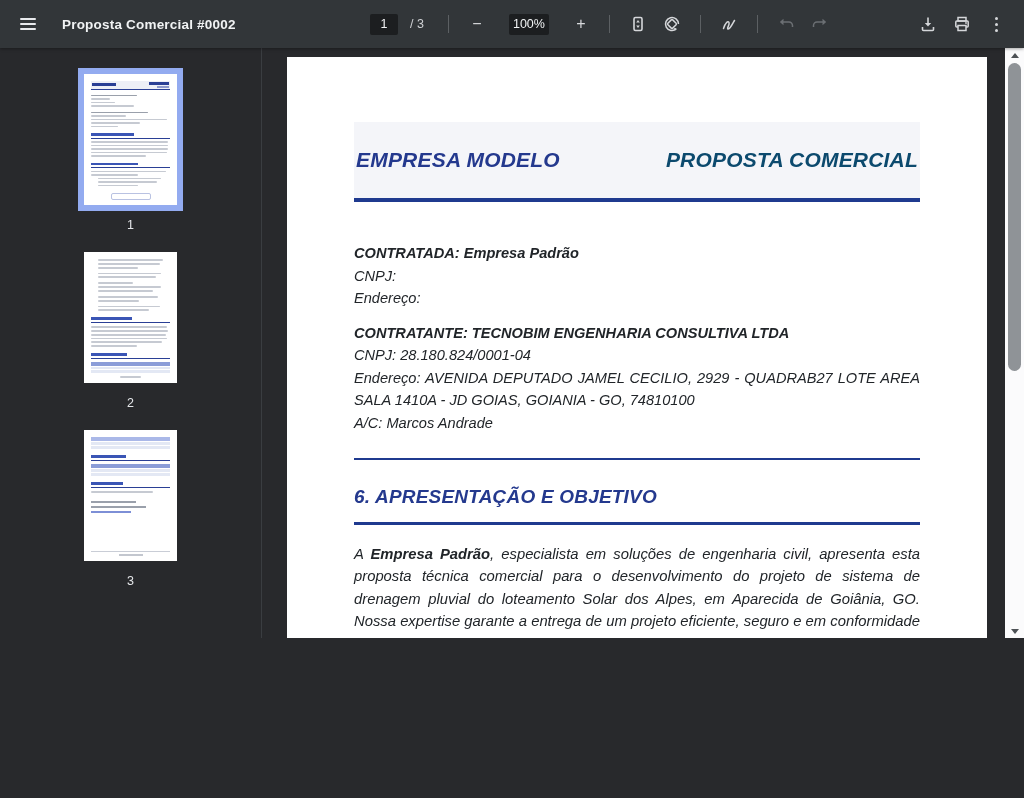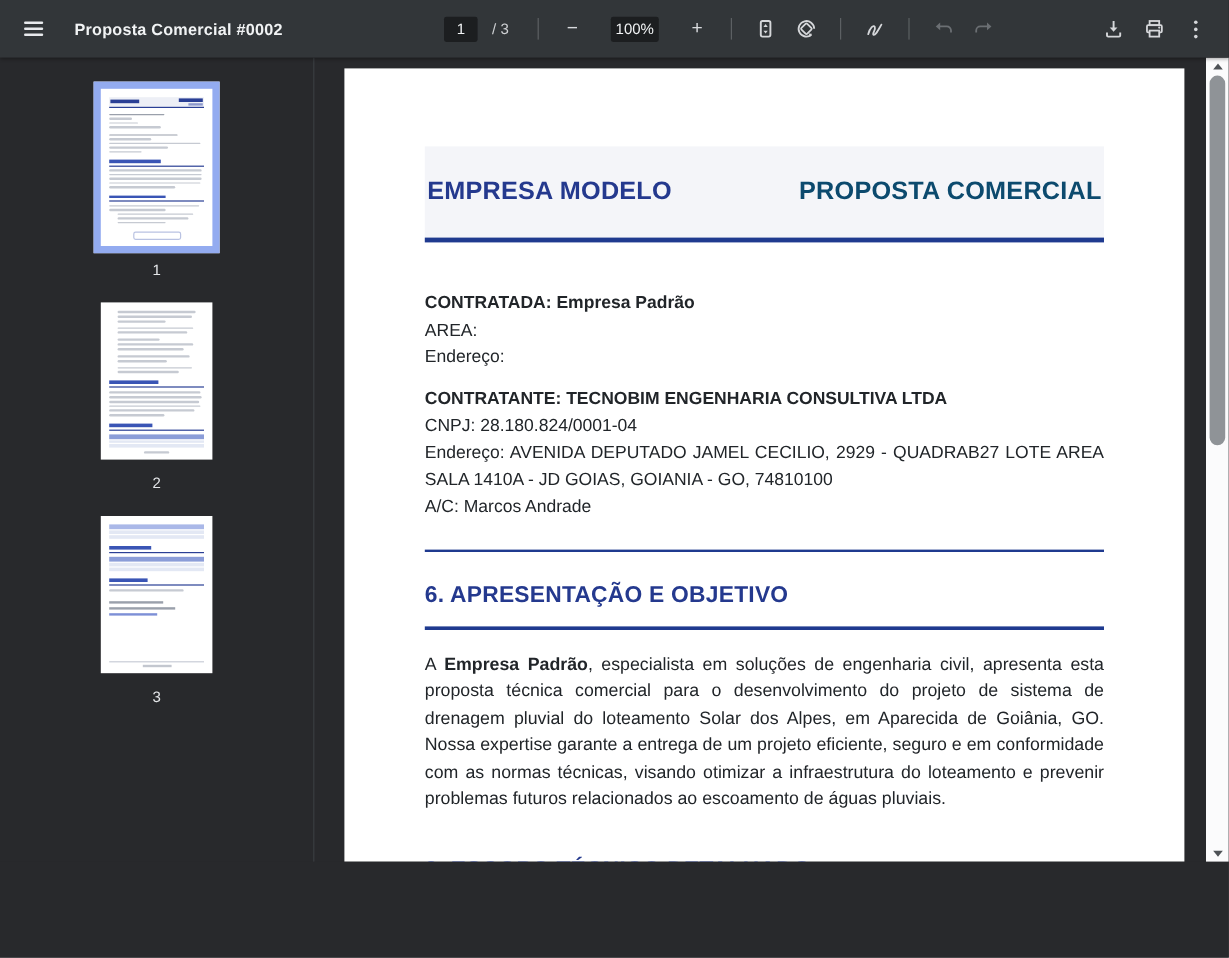--- a/index.html
+++ b/index.html
@@ -1,18 +1,18 @@
 <!DOCTYPE html>
 <html><head>
 <meta charset="utf-8">
 <style>
   * { margin:0; padding:0; box-sizing:border-box; }
   html,body { width:1024px; height:798px; overflow:hidden; background:#28292c;
               font-family:"Liberation Sans", sans-serif; }
-  .app { width:1024px; height:718px; display:flex; flex-direction:column; }
+  .app { width:1024px; height:638px; display:flex; flex-direction:column; }
 
   
   .toolbar { height:48px; background:#323639; display:flex; align-items:center;
              padding:0 14px; flex:0 0 auto; box-shadow:0 1px 3px rgba(0,0,0,.35); position:relative; z-index:5;}
   .tb-left { display:flex; align-items:center; gap:20px; width:310px; }
   .icon-btn { width:28px; height:28px; display:flex; align-items:center; justify-content:center;
               background:none; border:none; cursor:pointer; color:#d5d7da; border-radius:50%; }
   .icon-btn.dim { color:#6b6f73; }
   .hamburger { display:flex; flex-direction:column; gap:3px; }
   .hamburger span { display:block; width:16px; height:2px; background:#e8eaed; border-radius:1px; }
@@ -58,21 +58,21 @@
   .th.light { background:#aab8e8; }
   .tr { height:3px; background:#e3e8f4; margin-bottom:1px; }
   .mbox { width:40px; height:8px; border:1px solid #b9c2e2; border-radius:2px; margin:5px auto 0; }
   .m-foot { margin-top:auto; }
   .m-foot .fl { height:1px; background:#c9cdd6; margin-bottom:2px; }
   .m-foot .ft { width:24px; height:2px; background:#c3c7cf; margin:0 auto; }
   .sig { width:45px; height:2px; background:#9aa0ab; margin-bottom:3px; }
   .sig.blue { background:#7d8fd6; }
 
   
-  .viewer { flex:1; position:relative; overflow:hidden; }
+  .viewer { flex:1; position:relative; overflow:hidden;font-style:italic; }
   .page { position:absolute; left:25px; top:9px; width:700px; height:860px; background:#ffffff;
           padding:65px 67px 0; color:#212529; }
   .doc-header { background:#f4f5f9; border-bottom:4px solid #1f3a8f; height:80px;
                 display:flex; justify-content:space-between; align-items:center; padding:0 2px; }
   .company { font-size:21px; font-weight:bold; color:#24398e; letter-spacing:.2px; }
   .dh-right { text-align:right; }
   .doc-title { font-size:21px; font-weight:bold; color:#0c4a6e; line-height:1.15; letter-spacing:.2px; }
   .doc-meta { font-size:12.5px; color:#4f5da5; margin-top:3px; }
 
   .parties { margin-top:40px; font-size:14.6px; line-height:22.5px; }
@@ -299,21 +299,21 @@
         <div class="doc-header">
           <span class="company">EMPRESA MODELO</span>
           <div class="dh-right">
             <div class="doc-title">PROPOSTA COMERCIAL</div>
           </div>
         </div>
 
         <div class="parties">
           <div class="party">
             <div class="bold">CONTRATADA: Empresa Padrão</div>
-            <div>AREA:</div>
+            <div>CNPJ:</div>
             <div>Endereço:</div>
           </div>
           <div class="party">
             <div class="bold">CONTRATANTE: TECNOBIM ENGENHARIA CONSULTIVA LTDA</div>
             <div>CNPJ: 28.180.824/0001-04</div>
             <div style="text-align:justify">Endereço: AVENIDA DEPUTADO JAMEL CECILIO, 2929 - QUADRAB27 LOTE AREA SALA 1410A - JD GOIAS, GOIANIA - GO, 74810100</div>
             <div>A/C: Marcos Andrade</div>
           </div>
         </div>
 

